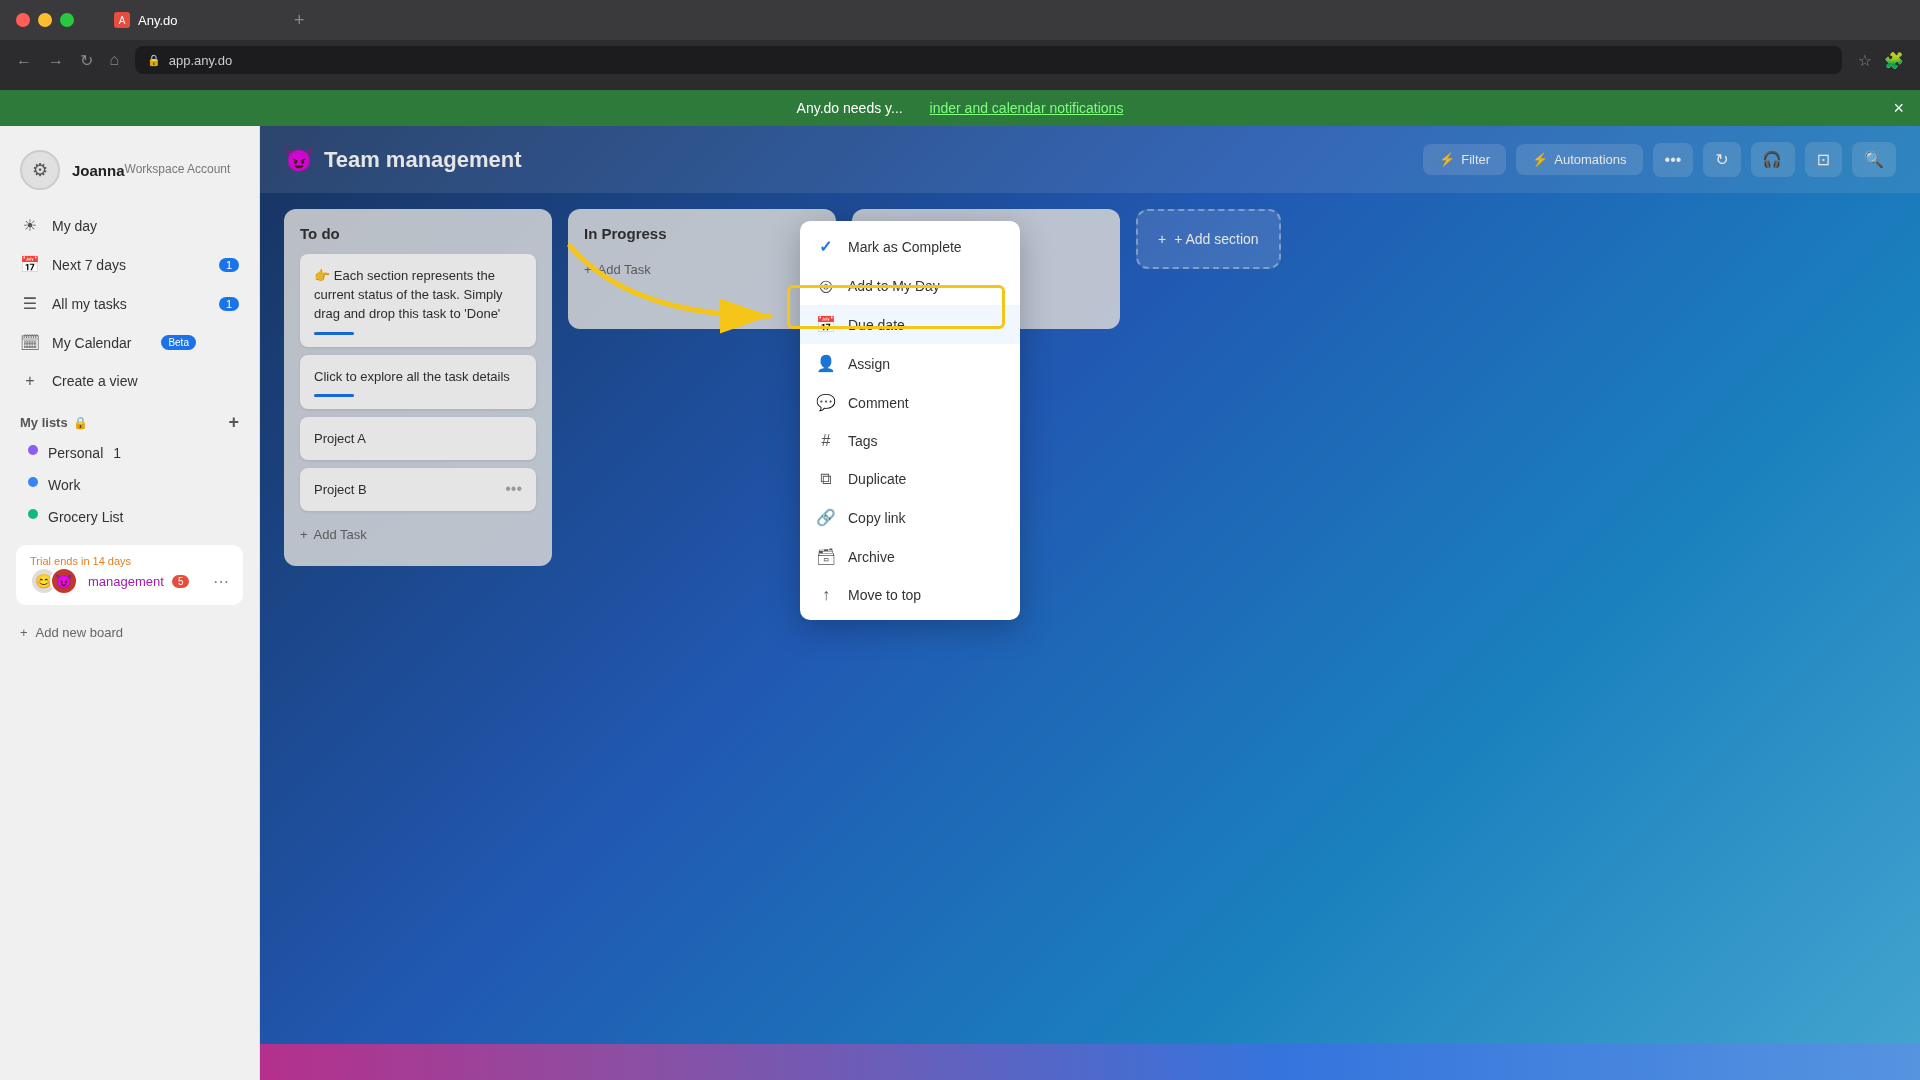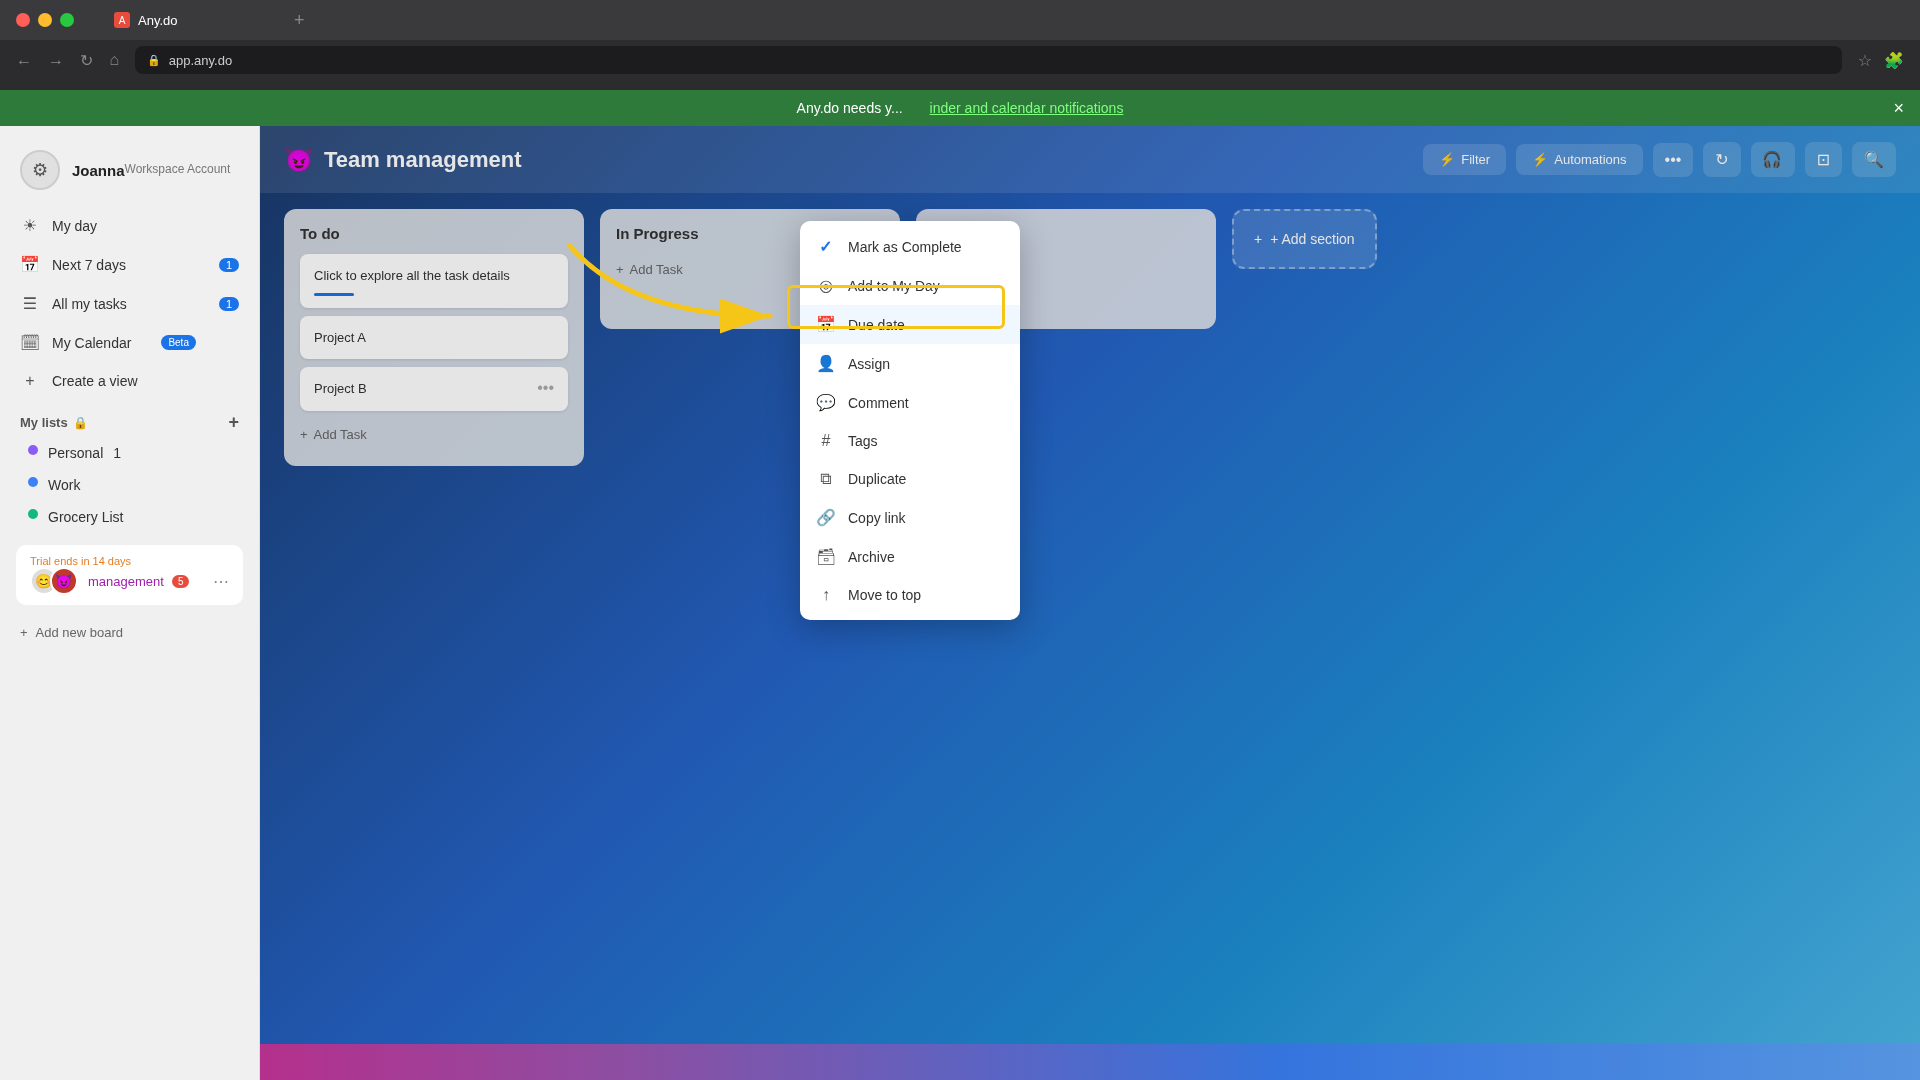--- a/index.html
+++ b/index.html
@@ -291,21 +291,21 @@
     
     .board-columns {
       display: flex;
       gap: 16px;
       padding: 16px 24px;
       overflow-x: auto;
       flex: 1;
       align-items: flex-start;
     }
     .board-column {
-      width: 300px;
+      width: 268px;
       flex-shrink: 0;
       background: rgba(240,240,240,0.85);
       border-radius: 12px;
       padding: 16px;
       min-height: 200px;
     }
     .column-title {
       font-size: 15px;
       font-weight: 600;
       color: #333;
@@ -557,20 +557,24 @@
         <button class="header-icon-btn">⊡</button>
         <button class="header-icon-btn">🔍</button>
       </div>
     </div>
 
     <div class="board-columns">
 
       <div class="board-column">
         <div class="column-title">To do</div>
         <div class="task-card">
+          <span class="task-card-text">👉 Each section represents the current status of the task. Simply drag and drop this task to 'Done'</span>
+          <div class="task-card-bar"></div>
+        </div>
+        <div class="task-card">
           <span class="task-card-text">Click to explore all the task details</span>
           <div class="task-card-bar"></div>
         </div>
         <div class="task-card">
           <span class="task-card-text">Project A</span>
         </div>
         <div class="task-card">
           <span class="task-card-options">•••</span>
           <span class="task-card-text">Project B</span>
         </div>

